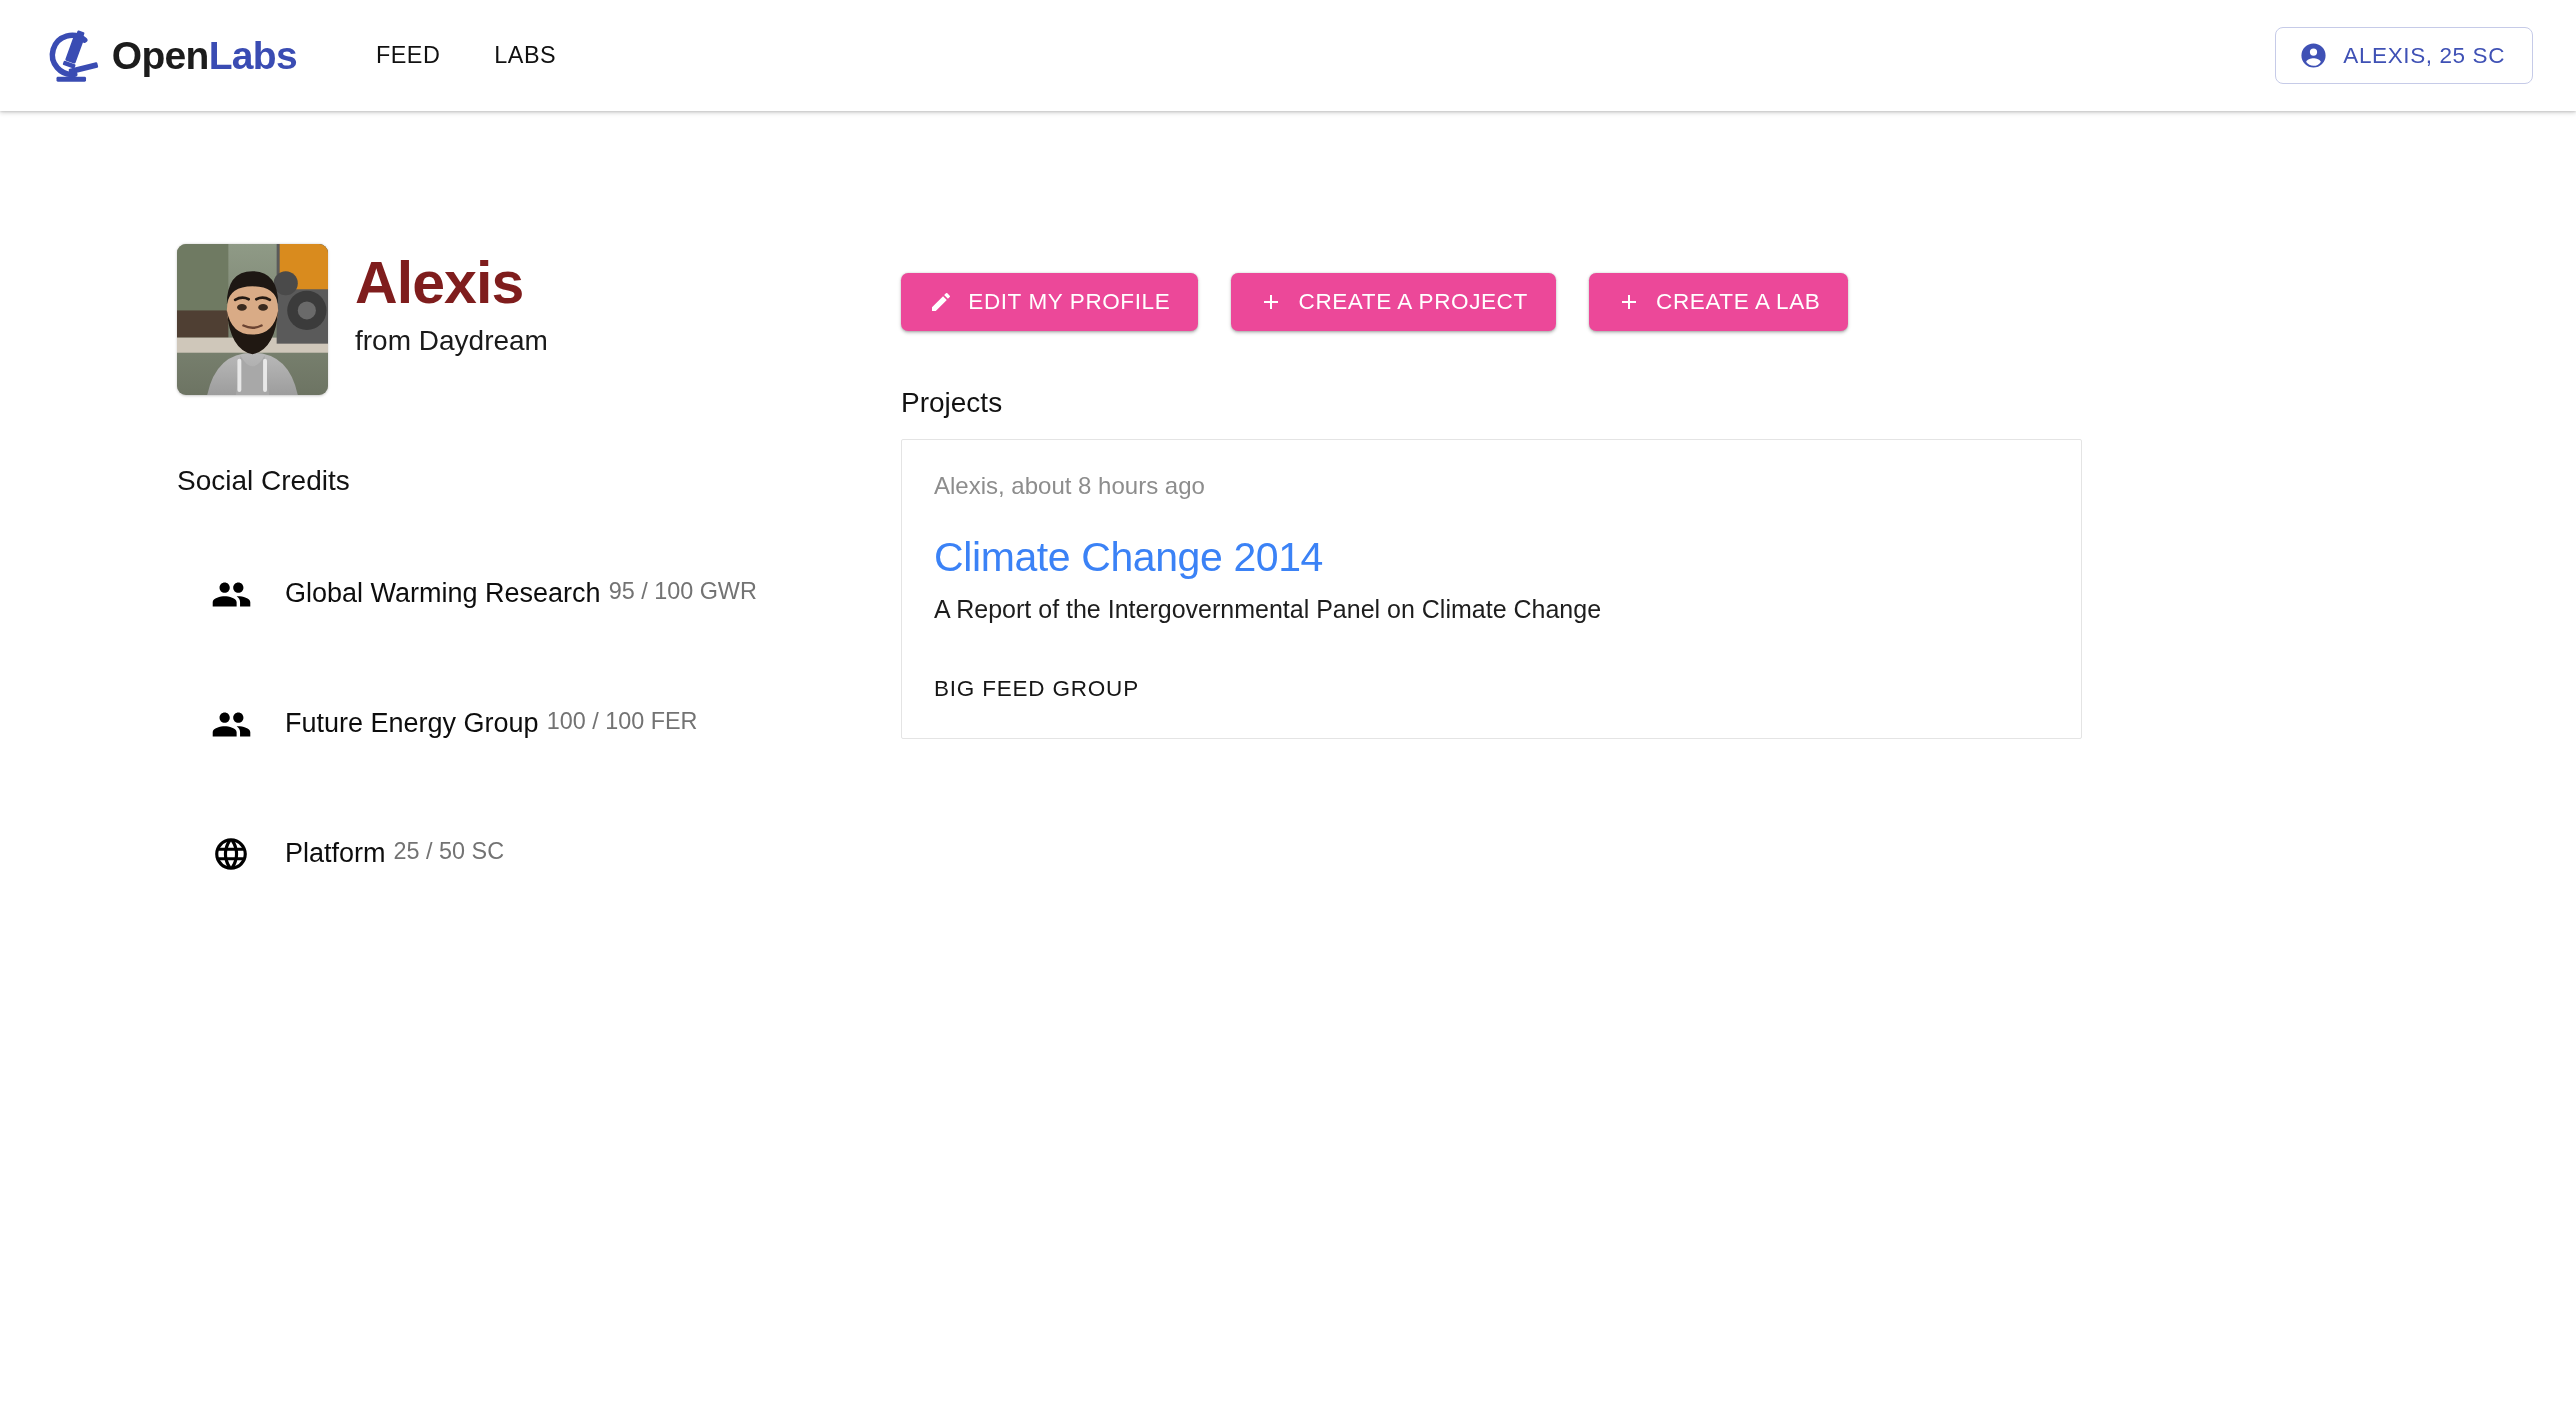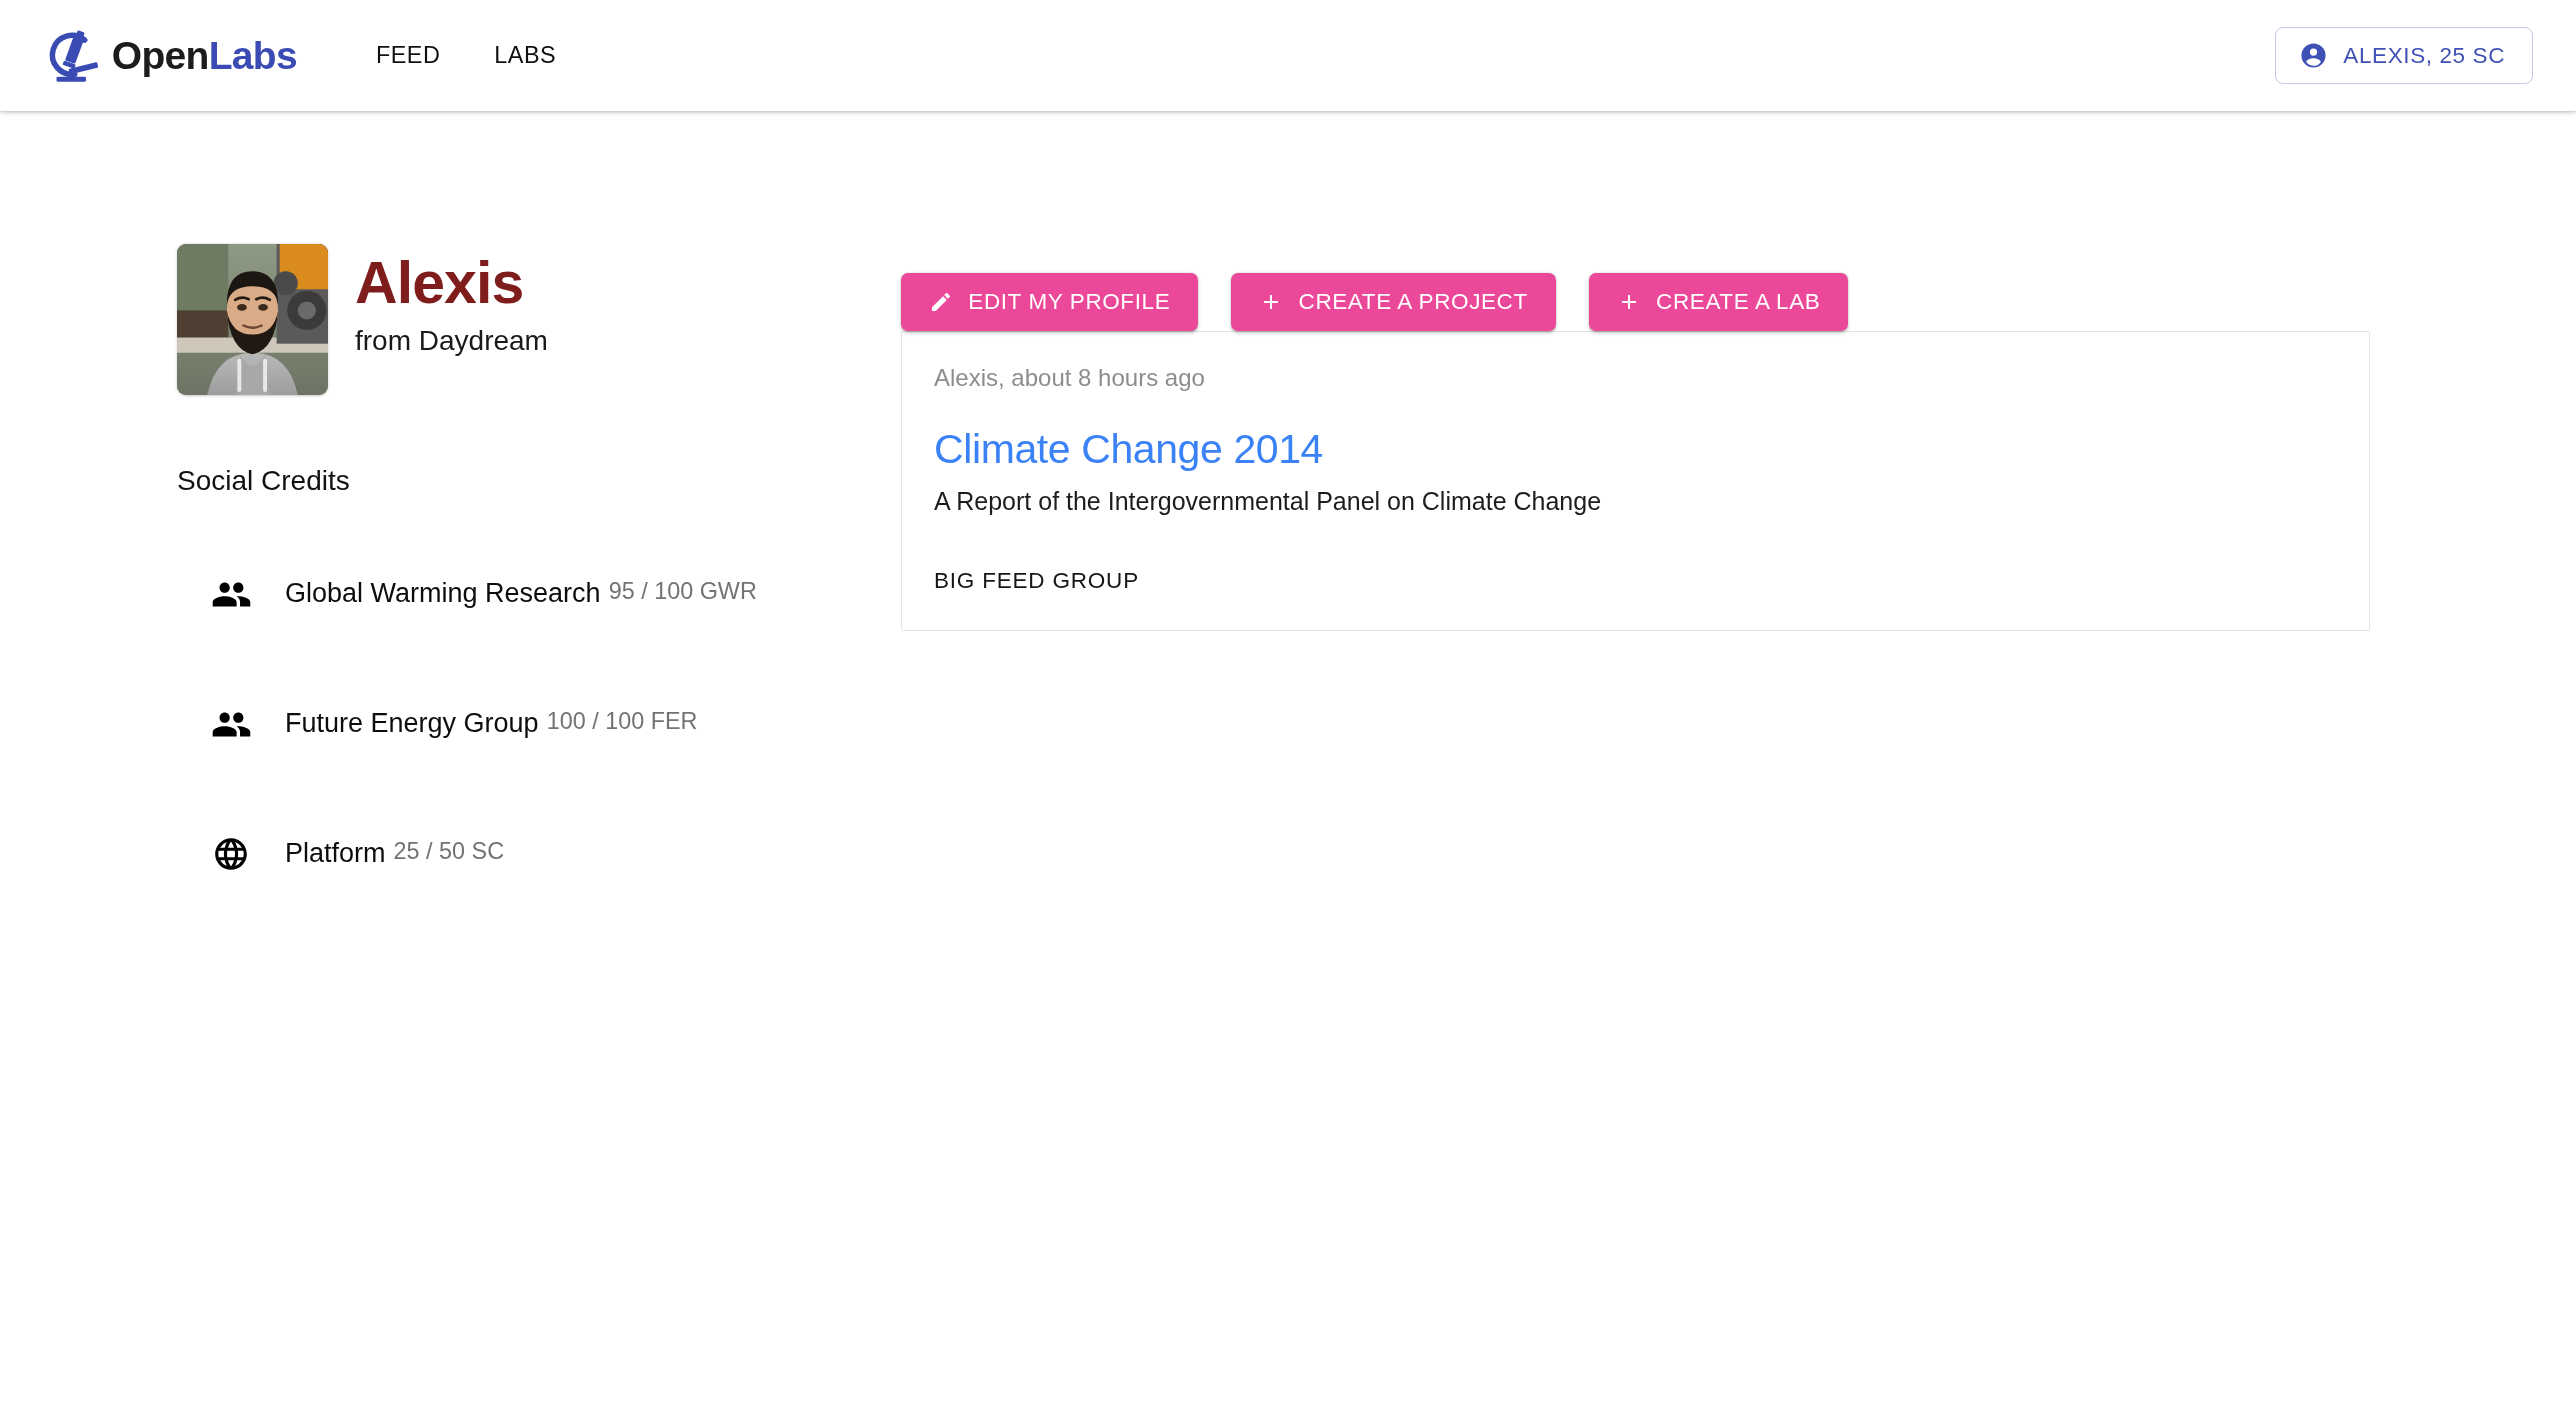--- a/index.html
+++ b/index.html
@@ -187,21 +187,21 @@
   .btn svg { display: block; flex: 0 0 auto; }
 
   .projects-title {
     font-size: 28px;
     color: #121212;
     margin: 56px 0 20px 0;
     font-weight: 400;
   }
 
   .project-card {
-    width: 1469px;
+    width: 1181px;
     border: 1.8px solid #e4e4e4;
     border-radius: 2px;
     background: #ffffff;
     padding: 32px 32px 36px 32px;
   }
   .card-meta {
     font-size: 24px;
     color: #8d8d8d;
     font-weight: 400;
   }
@@ -385,20 +385,21 @@
         <span>
           <svg width="24" height="24" viewBox="0 0 24 24" xmlns="http://www.w3.org/2000/svg">
             <path fill="#ffffff" d="M19 13h-6v6h-2v-6H5v-2h6V5h2v6h6v2z"></path>
           </svg>
         </span>
         <span>CREATE A LAB</span>
       </button>
 
     </div>
 
+    <div class="projects-title">Projects</div>
 
     <div class="project-card">
       <div class="card-meta">Alexis, about 8 hours ago</div>
       <div class="card-title">Climate Change 2014</div>
       <div class="card-desc">A Report of the Intergovernmental Panel on Climate Change</div>
       <div class="card-footer">BIG FEED GROUP</div>
     </div>
 
   </div>
 </div>

